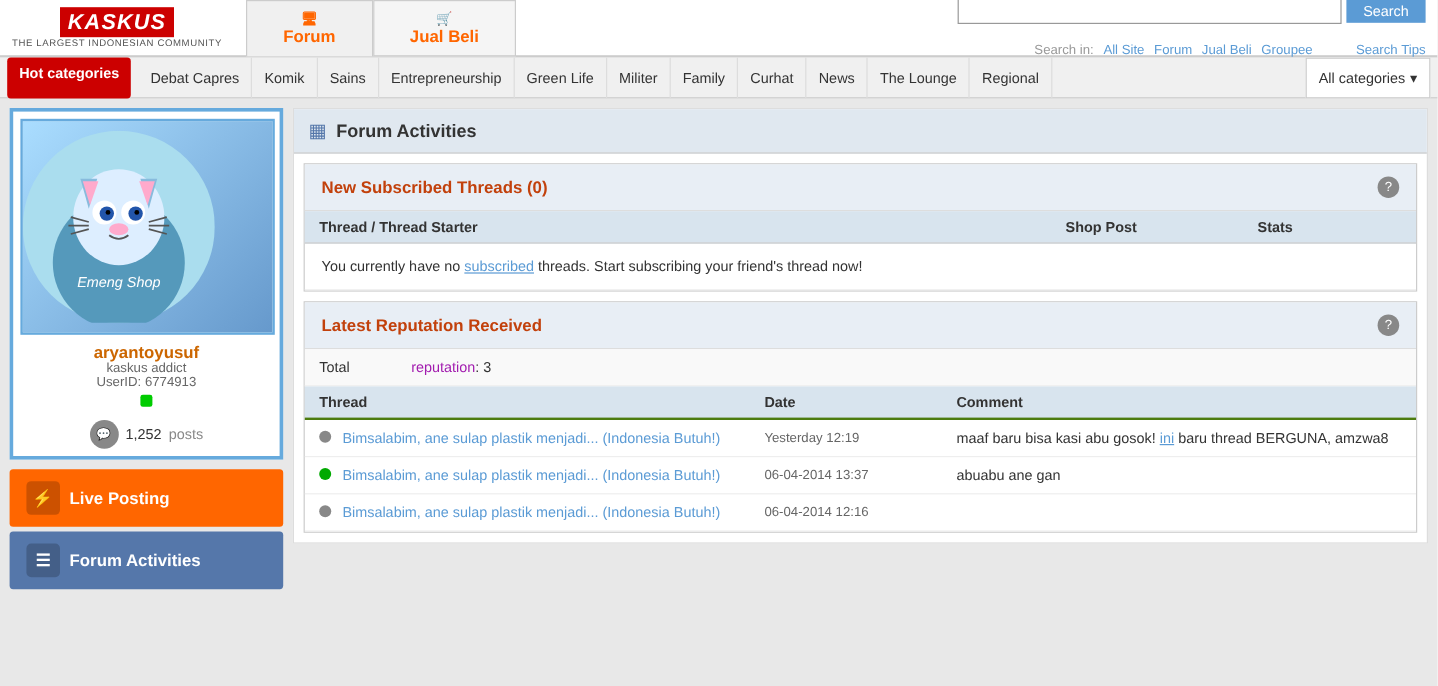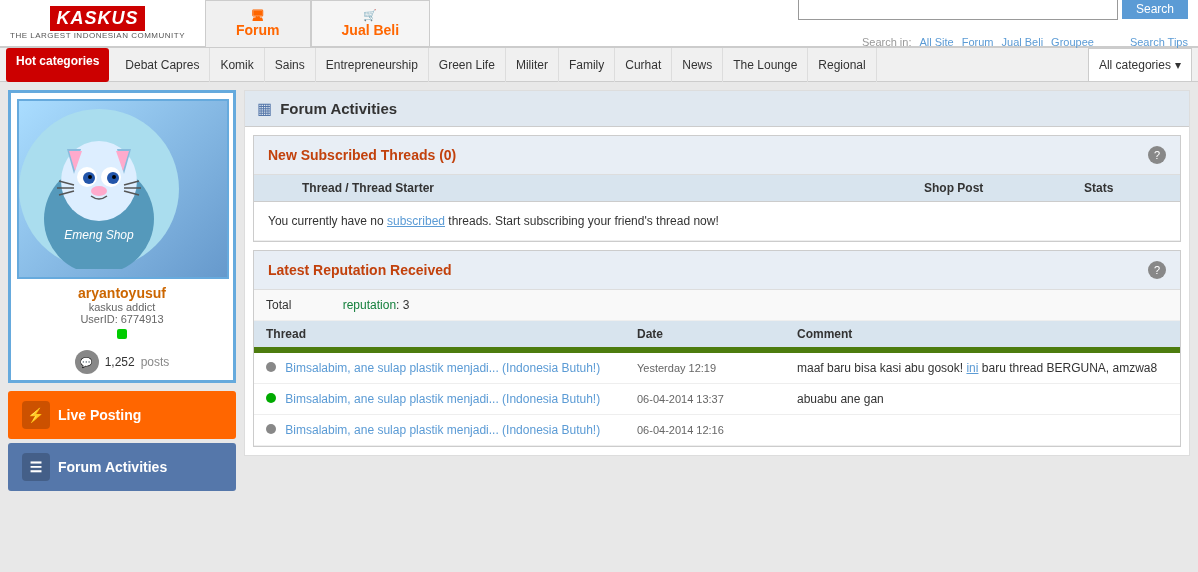--- a/index.html
+++ b/index.html
@@ -55,29 +55,29 @@
     .content-header { background: #e0e8f0; padding: 8px 12px; display: flex; align-items: center; gap: 8px; border-bottom: 1px solid #ccc; }
     .content-header-icon { color: #5577aa; font-size: 16px; }
     .content-title { font-size: 15px; font-weight: bold; color: #333; }
 
     
     .section-header { background: #e8eef5; padding: 10px 14px; display: flex; align-items: center; justify-content: space-between; border-bottom: 1px solid #ddd; }
     .section-title { font-size: 14px; font-weight: bold; color: #c2410c; }
     .help-icon { width: 18px; height: 18px; background: #888; border-radius: 50%; color: #fff; font-size: 11px; display: flex; align-items: center; justify-content: center; cursor: pointer; }
 
     .table-header { display: grid; grid-template-columns: 1fr 160px 120px; background: #d8e4ee; padding: 6px 12px; border-bottom: 1px solid #ccc; }
-    .table-header-cell { font-size: 12px; font-weight: bold; color: #333; margin-left: 36px; }
+    .table-header-cell { font-size: 12px; font-weight: bold; color: #333; }
 
     .empty-row { padding: 12px 14px; font-size: 12px; color: #333; border-bottom: 1px solid #eee; }
     .empty-row a { color: #5b9bd5; }
-    .rep-table-header { display: grid; grid-template-columns: 1fr 160px 1fr; background: #d8e4ee; padding: 6px 12px; border-bottom: 6px solid #4d7c0f; }
+    .rep-table-header { display: grid; grid-template-columns: 1fr 160px 1fr; background: #d8e4ee; padding: 6px 12px; border-bottom: 2px solid #4d7c0f; }
     .rep-table-header-cell { font-size: 12px; font-weight: bold; color: #333; }
 
     .rep-total { padding: 8px 12px; font-size: 12px; border-bottom: 1px solid #eee; background: #f9f9f9; }
-    .rep-total a { color: #15803d; text-decoration: none; padding-left: 48px; }
+    .rep-total a { color: #a21caf; text-decoration: none; padding-left: 48px; }
 
     .rep-row { display: grid; grid-template-columns: 1fr 160px 1fr; padding: 8px 12px; border-bottom: 1px solid #eee; align-items: center; }
     .rep-dot { width: 10px; height: 10px; border-radius: 50%; display: inline-block; margin-right: 6px; }
     .rep-dot.grey { background: #888; }
     .rep-dot.green { background: #00aa00; }
     .rep-link { color: #5b9bd5; text-decoration: none; font-size: 12px; }
     .rep-date { font-size: 11px; color: #666; }
     .rep-comment { font-size: 12px; color: #333; }
     .rep-comment a { color: #5b9bd5; }
   </style>

